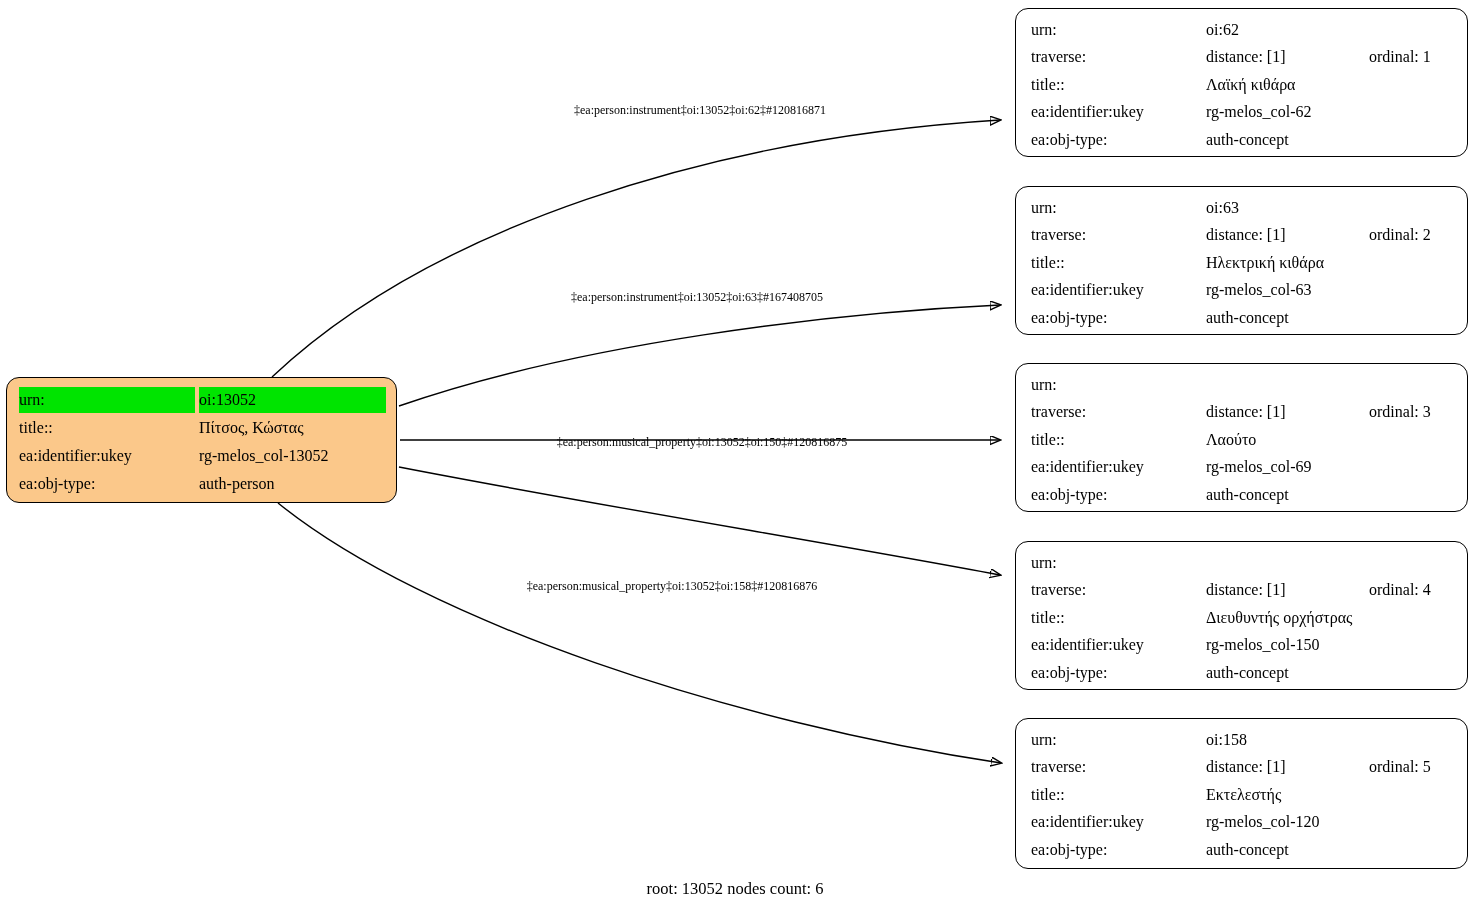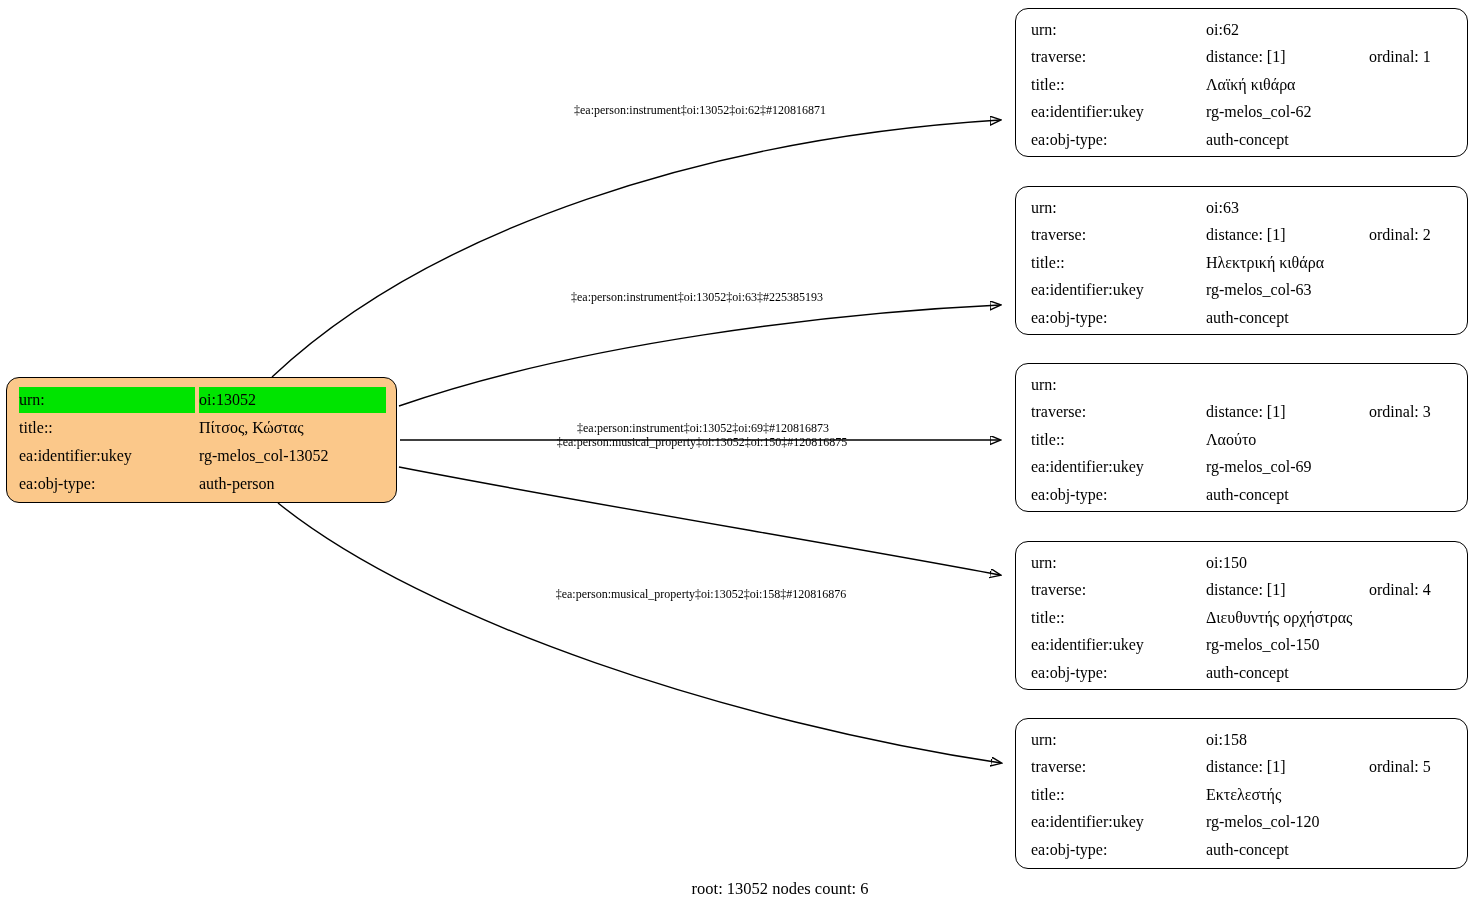--- a/index.html
+++ b/index.html
@@ -84,21 +84,20 @@
     position: absolute;
     transform: translate(-50%, -50%);
     white-space: nowrap;
     font-size: 12px;
   }
   .footer {
     position: absolute;
     transform: translate(-50%, -50%);
     white-space: nowrap;
     font-size: 16.5px;
-    margin-left: 45px;
   }
 </style>
 </head>
 <body>
 
 <div class="canvas">
 
   <svg class="edges" viewBox="0 0 1476 911">
     <defs>
       <marker id="arrow" markerWidth="12" markerHeight="10" refX="10" refY="4.5" orient="auto" markerUnits="userSpaceOnUse">
@@ -106,24 +105,23 @@
       </marker>
     </defs>
     <path d="M 272,377 C 430,228 710,138 1000,120" marker-end="url(#arrow)"></path>
     <path d="M 399,406 C 580,343 830,313 1000,305" marker-end="url(#arrow)"></path>
     <path d="M 400,440 L 1000,440" marker-end="url(#arrow)"></path>
     <path d="M 399,467 C 600,506 830,543 1000,575" marker-end="url(#arrow)"></path>
     <path d="M 278,503 C 425,622 735,723 1001,763" marker-end="url(#arrow)"></path>
   </svg>
 
   <div class="edge-label" style="left:700px; top:110px;">‡ea:person:instrument‡oi:13052‡oi:62‡#120816871</div>
-  <div class="edge-label" style="left:697px; top:297px;">‡ea:person:instrument‡oi:13052‡oi:63‡#225385193</div>
-  <div class="edge-label" style="left:703px; top:428px;">‡ea:person:instrument‡oi:13052‡oi:69‡#120816873</div>
+  <div class="edge-label" style="left:697px; top:297px;">‡ea:person:instrument‡oi:13052‡oi:63‡#167408705</div>
   <div class="edge-label" style="left:702px; top:442px;">‡ea:person:musical_property‡oi:13052‡oi:150‡#120816875</div>
-  <div class="edge-label" style="left:701px; top:586px;margin-top:8px;">‡ea:person:musical_property‡oi:13052‡oi:158‡#120816876</div>
+  <div class="edge-label" style="left:672px; top:586px;">‡ea:person:musical_property‡oi:13052‡oi:158‡#120816876</div>
 
   <div class="gnode root" id="rootNode" style="left:6px; top:377px; width:391px; height:126px;">
       <div class="row hl">
         <span class="lab">urn:</span>
         <span class="val">oi:13052</span>
       </div>
       <div class="row">
         <span class="lab">title::</span>
         <span class="val">Πίτσος, Κώστας</span>
       </div>
@@ -201,21 +199,20 @@
         <span class="val">rg-melos_col-69</span>
       </div>
       <div class="row">
         <span class="lab">ea:obj-type:</span>
         <span class="val">auth-concept</span>
       </div>
     </div>
   <div class="gnode target node-slot" style="left:1015px; top:541px; width:453px; height:149px;">
       <div class="row">
         <span class="lab">urn:</span>
-        <span class="val">oi:150</span>
       </div>
       <div class="row">
         <span class="lab">traverse:</span>
         <span class="val has2">distance: [1]</span>
         <span class="val2">ordinal: 4</span>
       </div>
       <div class="row">
         <span class="lab">title::</span>
         <span class="val">Διευθυντής ορχήστρας</span>
       </div>

